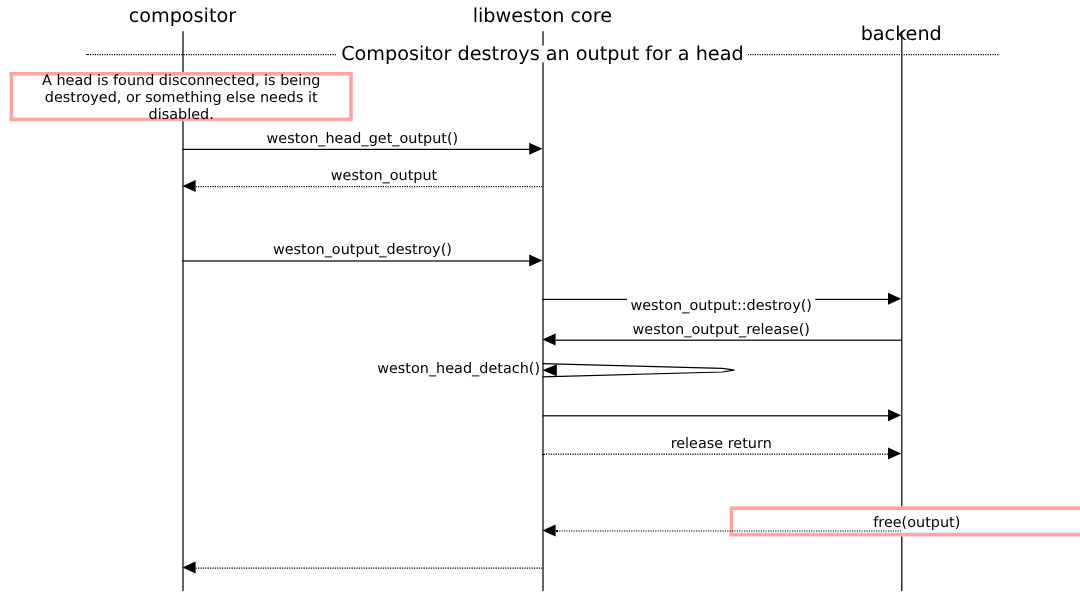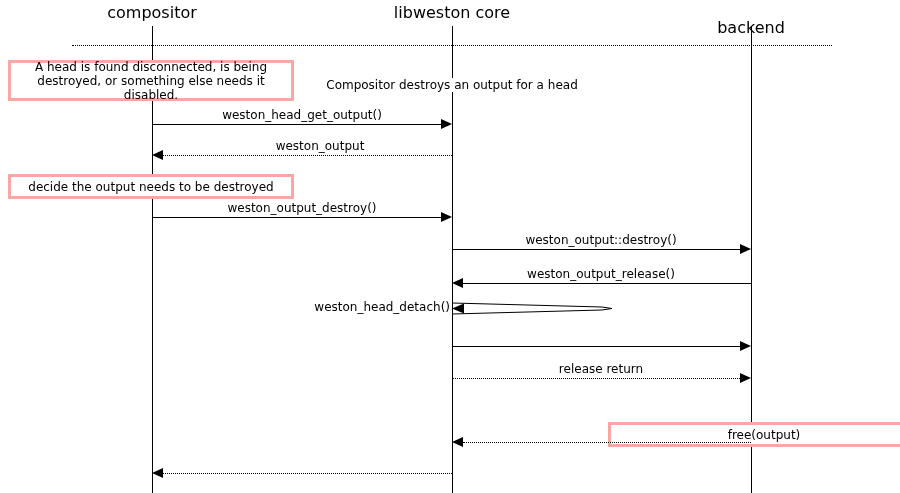--- a/index.html
+++ b/index.html
@@ -32,27 +32,26 @@
     width: 1px;
     background: #000000;
   }
   .separator-line {
     position: absolute;
     height: 0;
     border-top: 1px dotted #000000;
   }
   .separator-label {
     position: absolute;
-    font-size: 12px;
+    font-size: 16px;
     line-height: 14px;
     background: #ffffff;
     padding: 0 4px;
     white-space: nowrap;
     transform: translateX(-50%);
-    margin-top: 40px;
   }
   .note-box {
     position: absolute;
     border: 3px solid #fca5a5;
     background: #ffffff;
     box-sizing: border-box;
     display: flex;
     align-items: center;
     justify-content: center;
     text-align: center;
@@ -125,29 +124,28 @@
   <div class="note-box" style="left:8px; top:60px; width:286px; height:41px;">A head is found disconnected, is being destroyed, or something else needs it disabled.</div>
 
   <div class="msg-line solid" style="left:152px; top:124px; width:289px;"></div>
   <div class="arrowhead right" style="left:441px; top:119px;"></div>
   <div class="msg-label" style="left:302px; top:108px;">weston_head_get_output()</div>
 
   <div class="msg-line dashed" style="left:163px; top:155px; width:289px;"></div>
   <div class="arrowhead left" style="left:152px; top:150px;"></div>
   <div class="msg-label" style="left:320px; top:139px;">weston_output</div>
 
-  <div class="note-box" style="left:8px; top:174px; width:286px; height:25px;">decide the output needs to be destroyed</div>
 
   <div class="msg-line solid" style="left:152px; top:217px; width:289px;"></div>
   <div class="arrowhead right" style="left:441px; top:212px;"></div>
   <div class="msg-label" style="left:302px; top:201px;">weston_output_destroy()</div>
 
   <div class="msg-line solid" style="left:452px; top:249px; width:288px;"></div>
   <div class="arrowhead right" style="left:740px; top:244px;"></div>
-  <div class="msg-label" style="left:601px; top:233px;">weston_output::destroy()</div>
+  <div class="msg-label" style="left:601px; top:247px;">weston_output::destroy()</div>
 
   <div class="msg-line solid" style="left:463px; top:283px; width:288px;"></div>
   <div class="arrowhead left" style="left:452px; top:278px;"></div>
   <div class="msg-label" style="left:601px; top:267px;">weston_output_release()</div>
 
   <div class="self-call" style="left:452px; top:296px; width:170px; height:28px;">
     <svg width="170" height="28" viewBox="0 0 170 28" xmlns="http://www.w3.org/2000/svg">
       <path d="M0 7 L150 11 L160 12.5 L150 14 L0 18" fill="none" stroke="#000000" stroke-width="1"></path>
       <polygon points="0,12.5 12,7.5 12,17.5" fill="#000000"></polygon>
     </svg>

